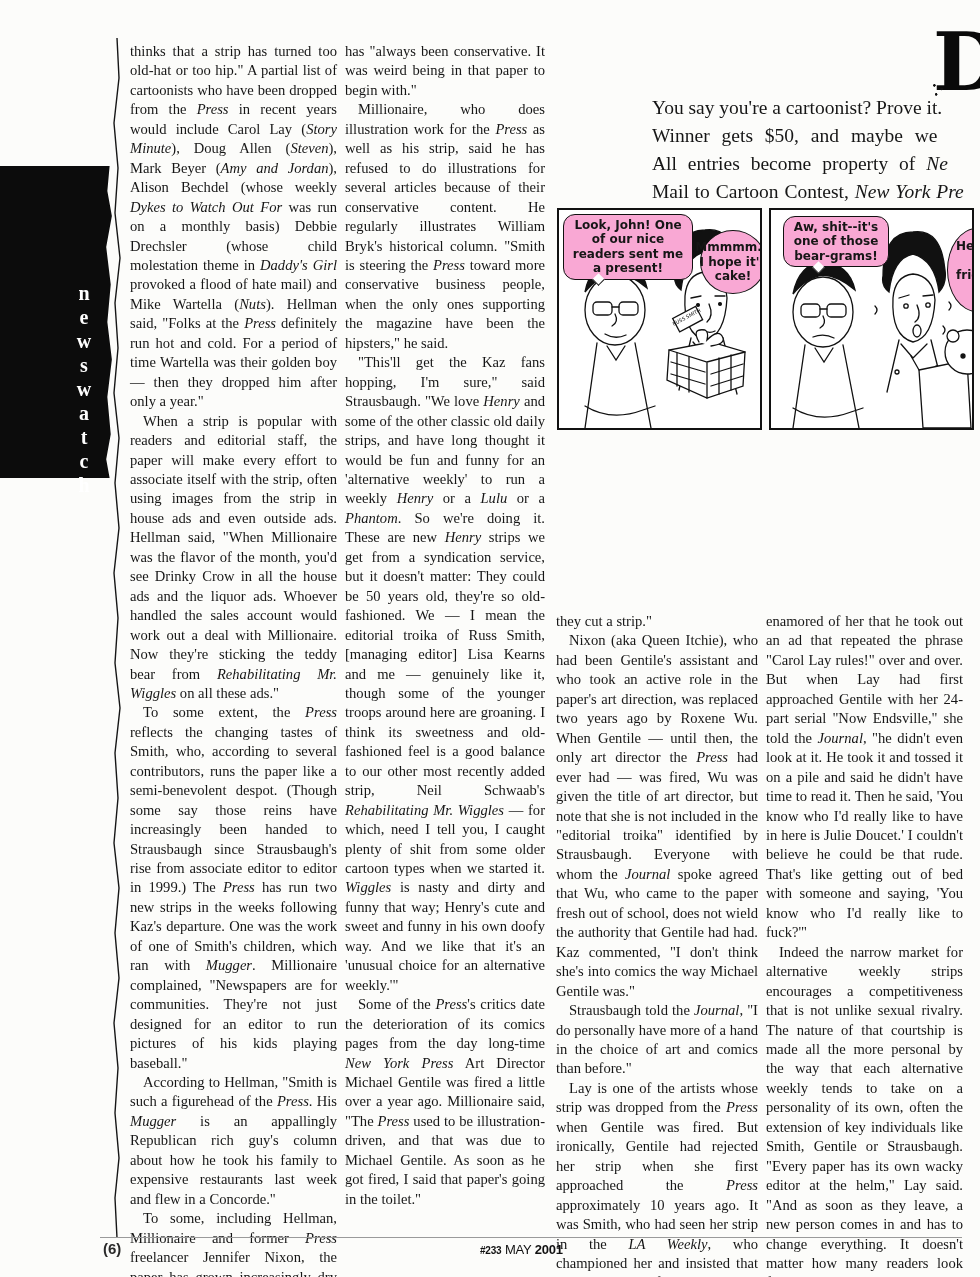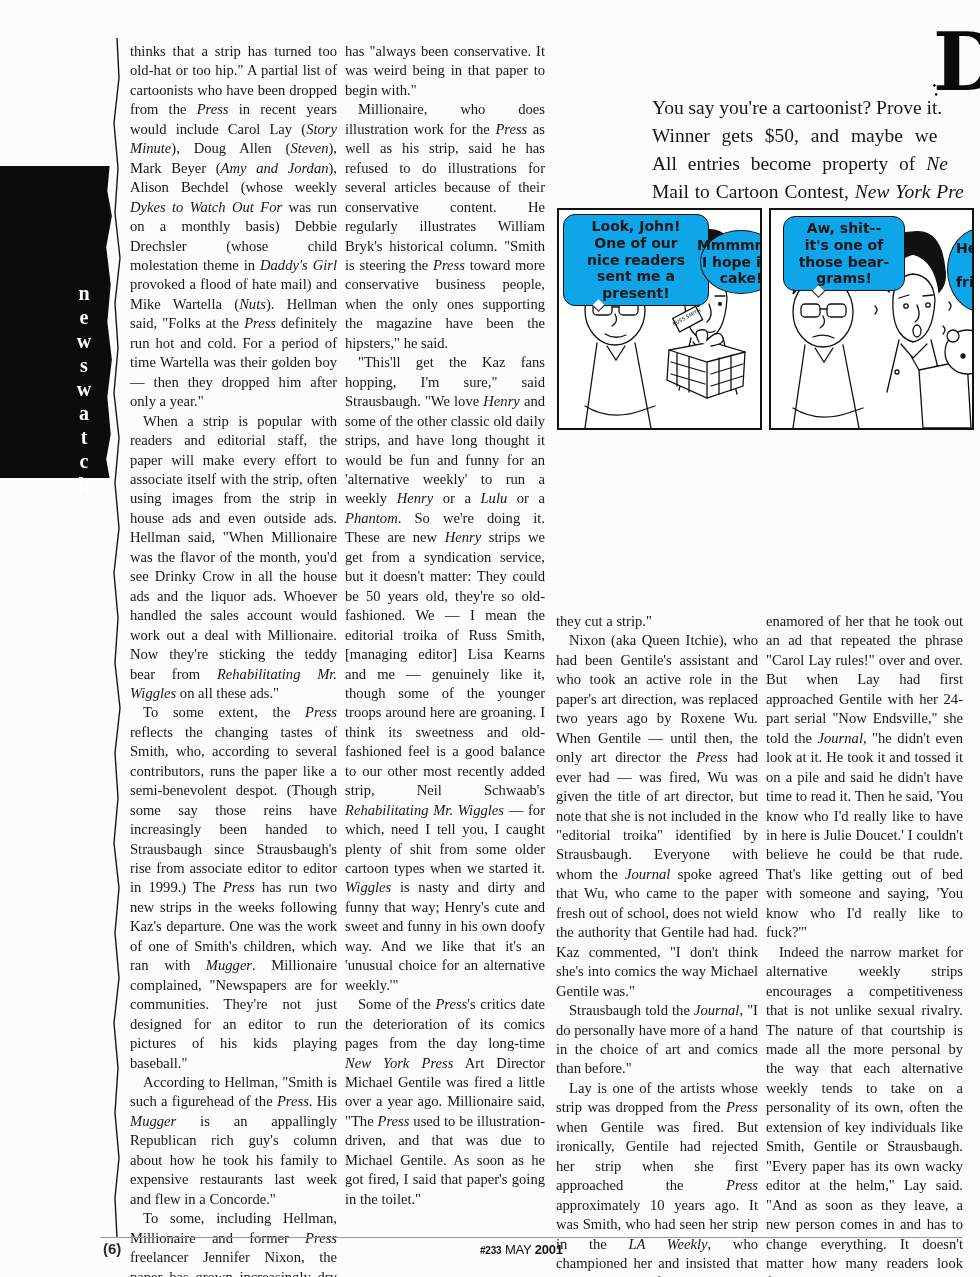--- a/index.html
+++ b/index.html
@@ -39,22 +39,22 @@
                radial-gradient(circle at 40% 80%, #111 1px, transparent 1.6px);}
 
   
   #comic{position:absolute;left:557px;top:186px;width:423px;height:248px;}
   #comic-title{font-family:cursive;font-weight:bold;font-style:italic;font-size:16px;
     letter-spacing:1.5px;color:#0a0a0a;margin:0 0 3px 2px;}
   .panel{position:absolute;top:22px;width:201px;height:218px;border:2px solid #111;
     background:#fff;overflow:hidden;}
   #panel-1{left:0;}
   #panel-2{left:212px;}
-  .bubble{position:absolute;background:#0ea5e9;border:1.5px solid #111;border-radius:12px;
-    padding:3px 12px;font-family:"DejaVu Sans",sans-serif;font-weight:bold;font-size:14px;
+  .bubble{position:absolute;background:#f9a8d4;border:1.5px solid #111;border-radius:12px;
+    padding:3px 4px;font-family:"DejaVu Sans",sans-serif;font-weight:bold;font-size:12px;
     line-height:1.2;text-align:center;z-index:3;}
   .bubble.tail-br:after{content:"";position:absolute;width:8px;height:8px;background:#fff;
     border-right:1.5px solid #111;border-bottom:1.5px solid #111;transform:rotate(45deg);
     bottom:-5.5px;left:30px;}
   .bubble.round{border-radius:50%;display:flex;align-items:center;justify-content:center;}
   .bubble.partial{white-space:pre-line;line-height:2.4;border-radius:50%;}
   .panel svg{position:absolute;left:0;top:0;z-index:1;}
 
   
   #caption{position:absolute;left:4px;top:1052px;width:112px;text-align:right;

